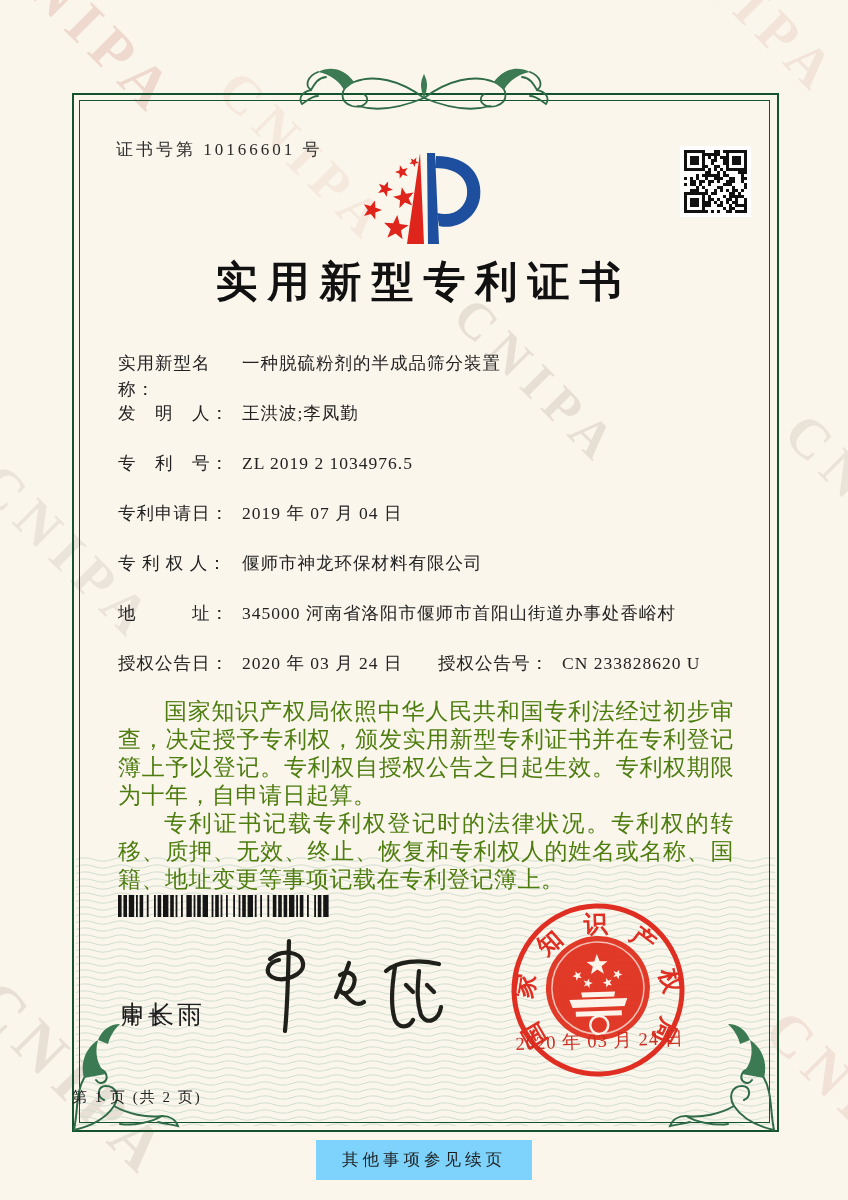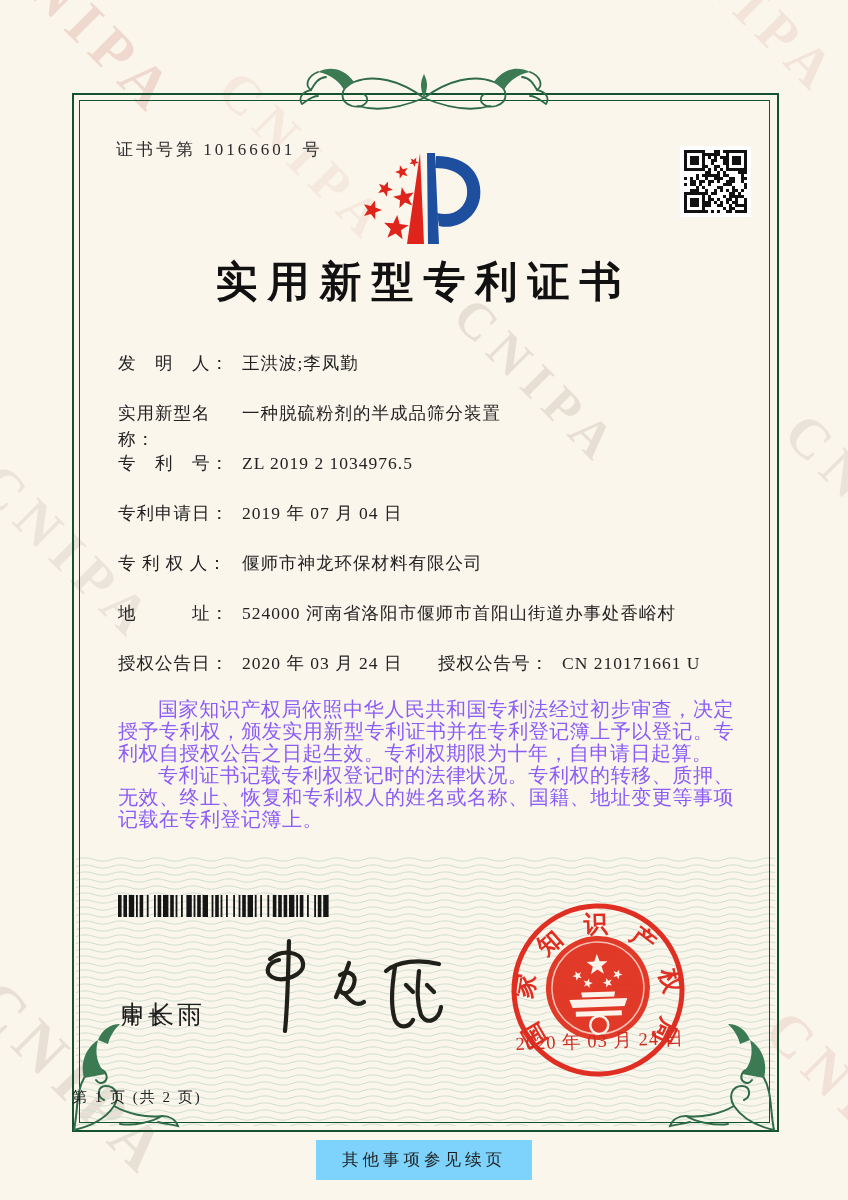--- a/index.html
+++ b/index.html
@@ -34,21 +34,21 @@
     position:absolute;left:72px;top:254px;width:703px;text-align:center;
     font-size:42px;font-weight:bold;letter-spacing:10px;color:#111;font-family:Liberation Mono, monospace;
   }
   .fields{position:absolute;left:118px;top:350px;width:630px;}
   .field-row{height:50px;font-size:17.5px;display:flex;align-items:flex-start;line-height:26px;}
   .f-label{display:inline-block;width:124px;flex:none;letter-spacing:1px;}
   .f-value{letter-spacing:1px;}
   .grant-date-value{display:inline-block;width:196px;flex:none;letter-spacing:1px;}
   .paragraphs{
     position:absolute;left:118px;top:698px;width:616px;
-    font-size:20px;line-height:22px;color:#8b5cf6;text-align:justify;
+    font-size:23px;line-height:28px;color:#4d7c0f;text-align:justify;
   }
   .paragraphs p{margin:0;text-indent:2em;letter-spacing:0.5px;}
   .waves{position:absolute;left:76px;top:856px;}
   .barcode{position:absolute;left:118px;top:895px;}
   .signer-title{position:absolute;left:121px;top:1005px;font-size:19px;letter-spacing:8px;color:#1c1c1c;text-align:right;}
   .signer-name{position:absolute;left:121px;top:998px;font-size:25px;letter-spacing:3px;color:#1c1c1c;font-family:Liberation Serif, serif;}
   .signature{position:absolute;left:243px;top:933px;}
   .seal{position:absolute;left:503px;top:895px;transform:rotate(-2deg);opacity:.95;}
   .seal-char{font-size:24px;font-weight:bold;fill:#df2418;font-family:"Liberation Serif","DejaVu Serif",serif;}
   .seal-date{font-size:18.5px;fill:#cb2317;letter-spacing:1px;font-family:"Liberation Serif","DejaVu Serif",serif;}
@@ -380,48 +380,48 @@
         <rect x="54" y="60" width="3" height="3" fill="#111"></rect>
         <rect x="57" y="60" width="3" height="3" fill="#111"></rect>
         <rect x="60" y="60" width="3" height="3" fill="#111"></rect>
       </svg>
   </div>
 
   <div class="title">实用新型专利证书</div>
 
   <div class="fields">
     <div class="field-row">
+      <span class="f-label">实用新型名称：</span>
+      <span class="f-value">一种脱硫粉剂的半成品筛分装置</span>
+    </div>
+    <div class="field-row">
       <span class="f-label">发　明　人：</span>
       <span class="f-value">王洪波;李凤勤</span>
     </div>
     <div class="field-row">
-      <span class="f-label">实用新型名称：</span>
-      <span class="f-value">一种脱硫粉剂的半成品筛分装置</span>
-    </div>
-    <div class="field-row">
       <span class="f-label">专　利　号：</span>
       <span class="f-value">ZL 2019 2 1034976.5</span>
     </div>
     <div class="field-row">
       <span class="f-label">专利申请日：</span>
       <span class="f-value">2019 年 07 月 04 日</span>
     </div>
     <div class="field-row">
       <span class="f-label">专 利 权 人：</span>
       <span class="f-value">偃师市神龙环保材料有限公司</span>
     </div>
     <div class="field-row">
       <span class="f-label">地　　　址：</span>
-      <span class="f-value">524000 河南省洛阳市偃师市首阳山街道办事处香峪村</span>
+      <span class="f-value">345000 河南省洛阳市偃师市首阳山街道办事处香峪村</span>
     </div>
     <div class="field-row">
       <span class="f-label">授权公告日：</span>
       <span class="grant-date-value">2020 年 03 月 24 日</span>
       <span class="f-label">授权公告号：</span>
-      <span class="f-value">CN 210171661 U</span>
+      <span class="f-value">CN 233828620 U</span>
     </div>
   </div>
 
   <div class="paragraphs">
     <p>国家知识产权局依照中华人民共和国专利法经过初步审查，决定授予专利权，颁发实用新型专利证书并在专利登记簿上予以登记。专利权自授权公告之日起生效。专利权期限为十年，自申请日起算。</p>
     <p>专利证书记载专利权登记时的法律状况。专利权的转移、质押、无效、终止、恢复和专利权人的姓名或名称、国籍、地址变更等事项记载在专利登记簿上。</p>
   </div>
 
   <svg class="barcode" id="barcode" width="218" height="22">
       <rect x="0" y="0" width="3.6" height="22" fill="#151515"></rect>

